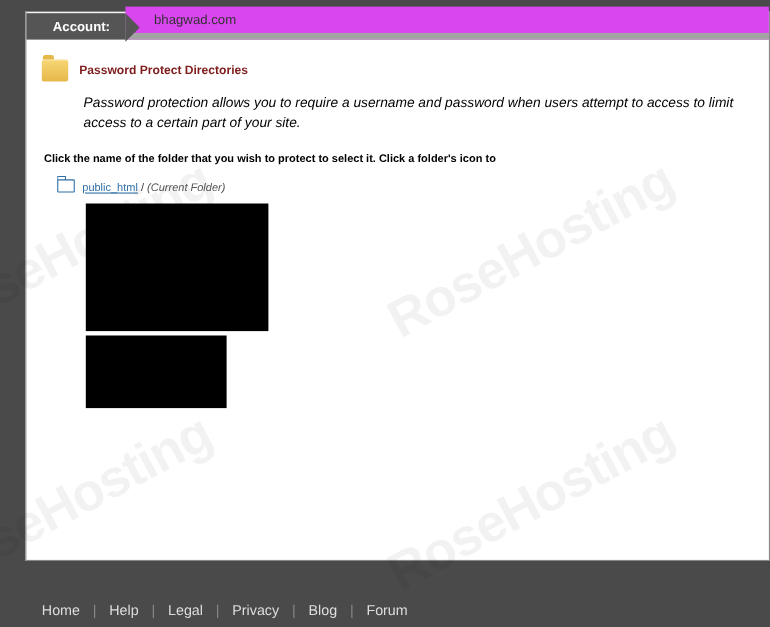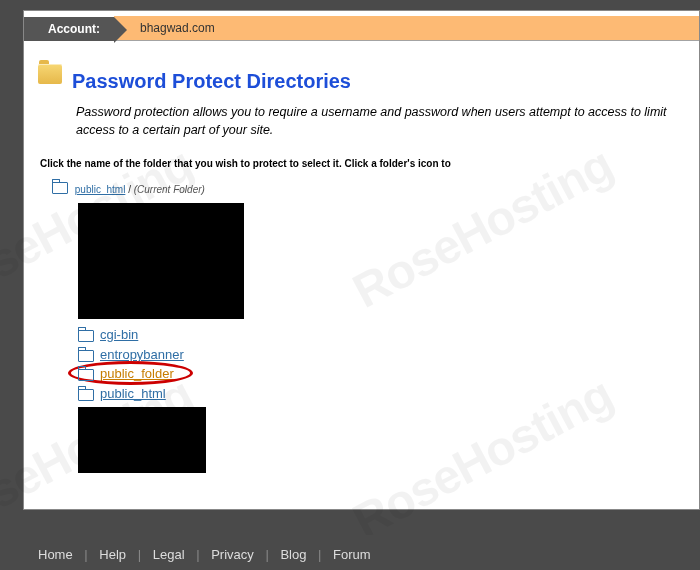--- a/index.html
+++ b/index.html
@@ -22,21 +22,21 @@
     }
     .content-panel {
       background: #ffffff;
       border: 1px solid #888;
       margin-left: 5px;
       min-height: 500px;
       position: relative;
     }
     .account-bar {
       display: flex;
-      align-items: center;
+      align-items: flex-end;
       height: 15px;
       margin: 10px 0 10px 0;
     }
     .account-tab {
       background: #555;
       color: #fff;
       font-size: 12px;
       font-weight: bold;
       padding: 5px 14px 5px 24px;
       position: relative;
@@ -44,26 +44,26 @@
     .account-tab::after {
       content: '';
       position: absolute;
       right: -13px;
       top: 0;
       border-left: 13px solid #555;
       border-top: 13px solid transparent;
       border-bottom: 13px solid transparent;
     }
     .account-domain {
-      background: #fdba74;
+      background: #d946ef;
       color: #333;
       font-size: 12px;
       padding: 5px 20px 5px 26px;
       flex: 1;
-      border-bottom: 1px solid #a3a3a3;
+      border-bottom: 6px solid #a3a3a3;
     }
     .page-heading {
       display: flex;
       align-items: center;
       gap: 10px;
       padding: 8px 10px 6px 14px;
     }
     .folder-lock-icon {
       width: 24px;
       height: 20px;
@@ -76,24 +76,23 @@
       content: '';
       position: absolute;
       top: -4px;
       left: 1px;
       width: 10px;
       height: 4px;
       background: #e6b84a;
       border-radius: 2px 2px 0 0;
     }
     .page-title {
-      font-size: 20px;
-      font-weight: bold;
-      color: #1d4ed8;
-      margin-top: 16px;
+      font-size: 11px;
+      font-weight: bold;
+      color: #7f1d1d;
     }
     .intro-text {
       font-size: 12.5px;
       font-style: italic;
       color: #000000;
       padding: 4px 10px 4px 52px;
       line-height: 1.45;
     }
     .instruction-text {
       font-size: 10px;
@@ -245,39 +244,20 @@
 
     <div class="breadcrumb-row">
       <span class="fldr-ico"></span>
       <span class="breadcrumb-link">public_html</span>
       <span> / </span>
       <span class="current-folder">(Current Folder)</span>
     </div>
 
     <div class="redact-block redact-1"></div>
 
-    <div class="folder-list">
-      <div class="folder-item">
-        <span class="fldr-ico"></span>
-        <span class="folder-name">cgi-bin</span>
-      </div>
-      <div class="folder-item">
-        <span class="fldr-ico"></span>
-        <span class="folder-name">entropybanner</span>
-      </div>
-      <div class="folder-item" style="position:relative;">
-        <div class="red-circle"></div>
-        <span class="fldr-ico"></span>
-        <span class="folder-name highlighted">public_folder</span>
-      </div>
-      <div class="folder-item">
-        <span class="fldr-ico"></span>
-        <span class="folder-name">public_html</span>
-      </div>
-    </div>
 
     <div class="redact-block redact-2"></div>
 
   </div>
 </div>
 
 <div class="watermark wm1">RoseHosting</div>
 <div class="watermark wm2">RoseHosting</div>
 <div class="watermark wm3">RoseHosting</div>
 <div class="watermark wm4">RoseHosting</div>

